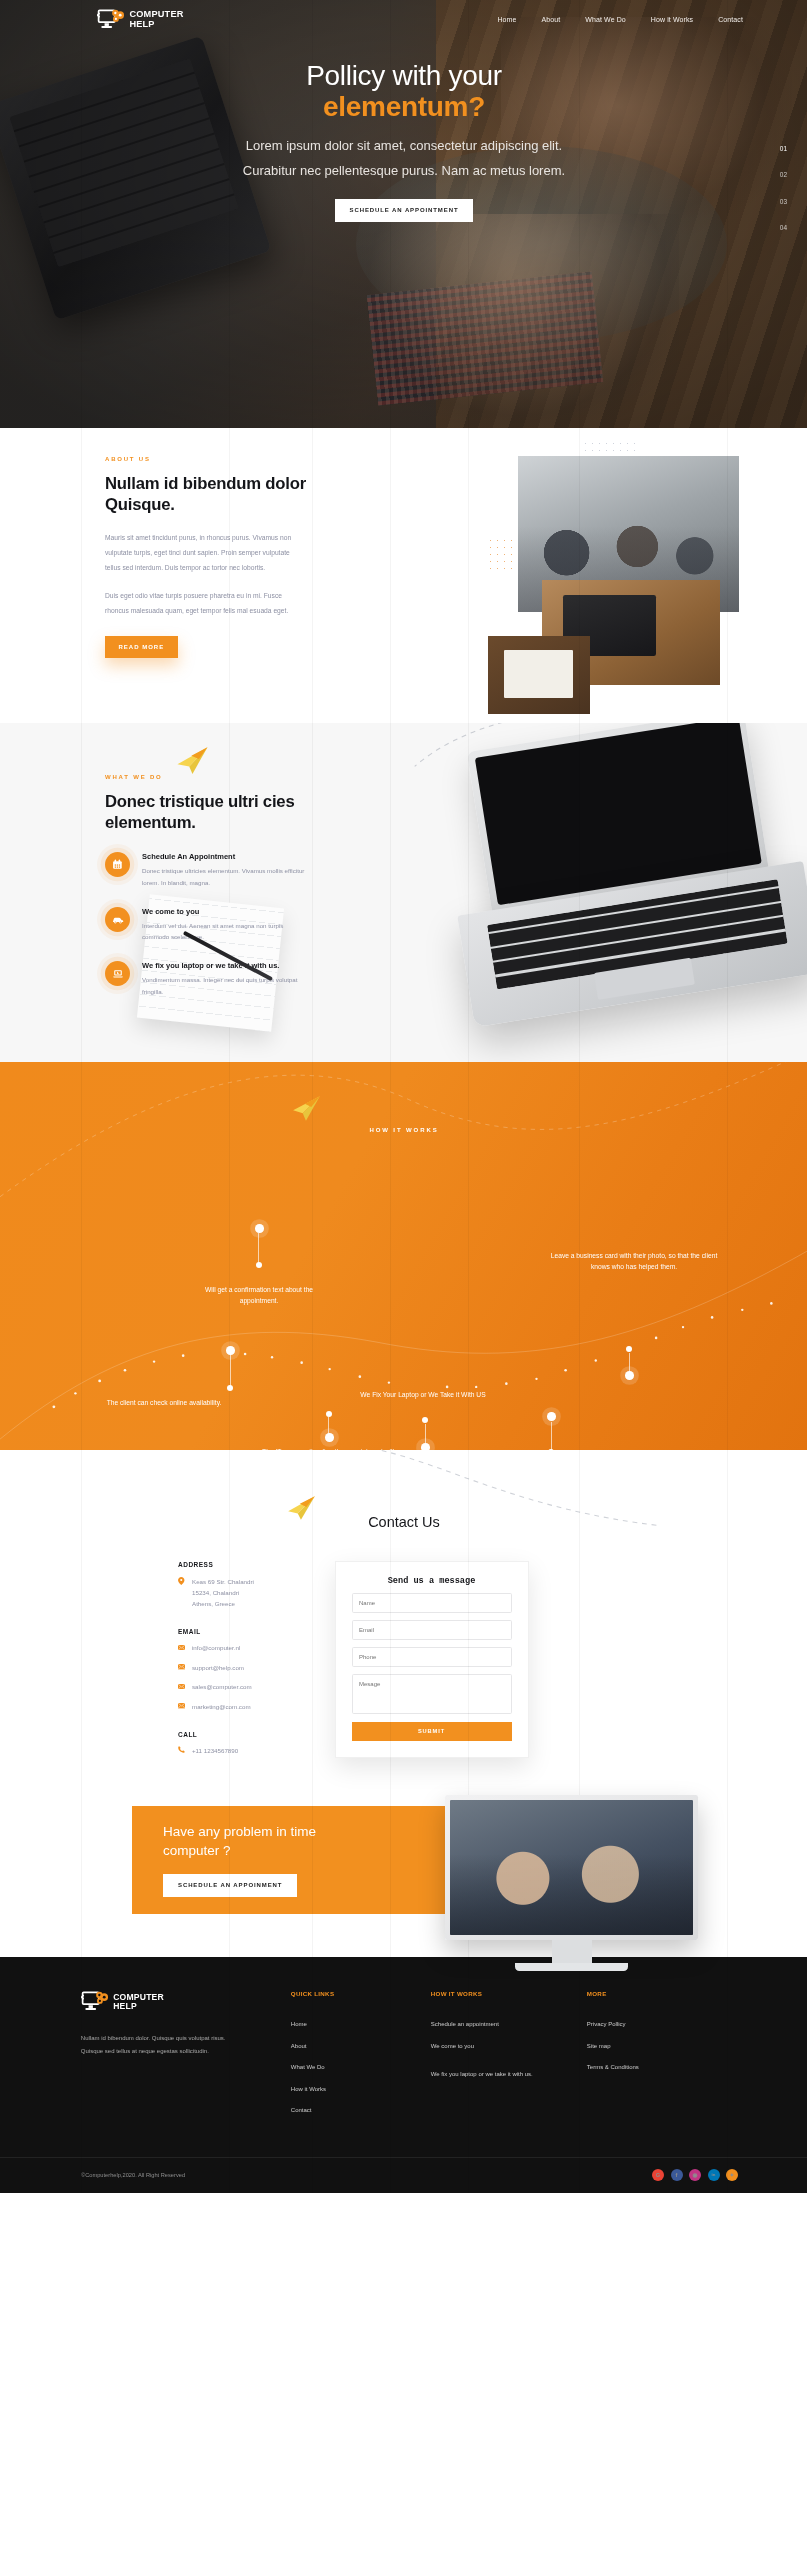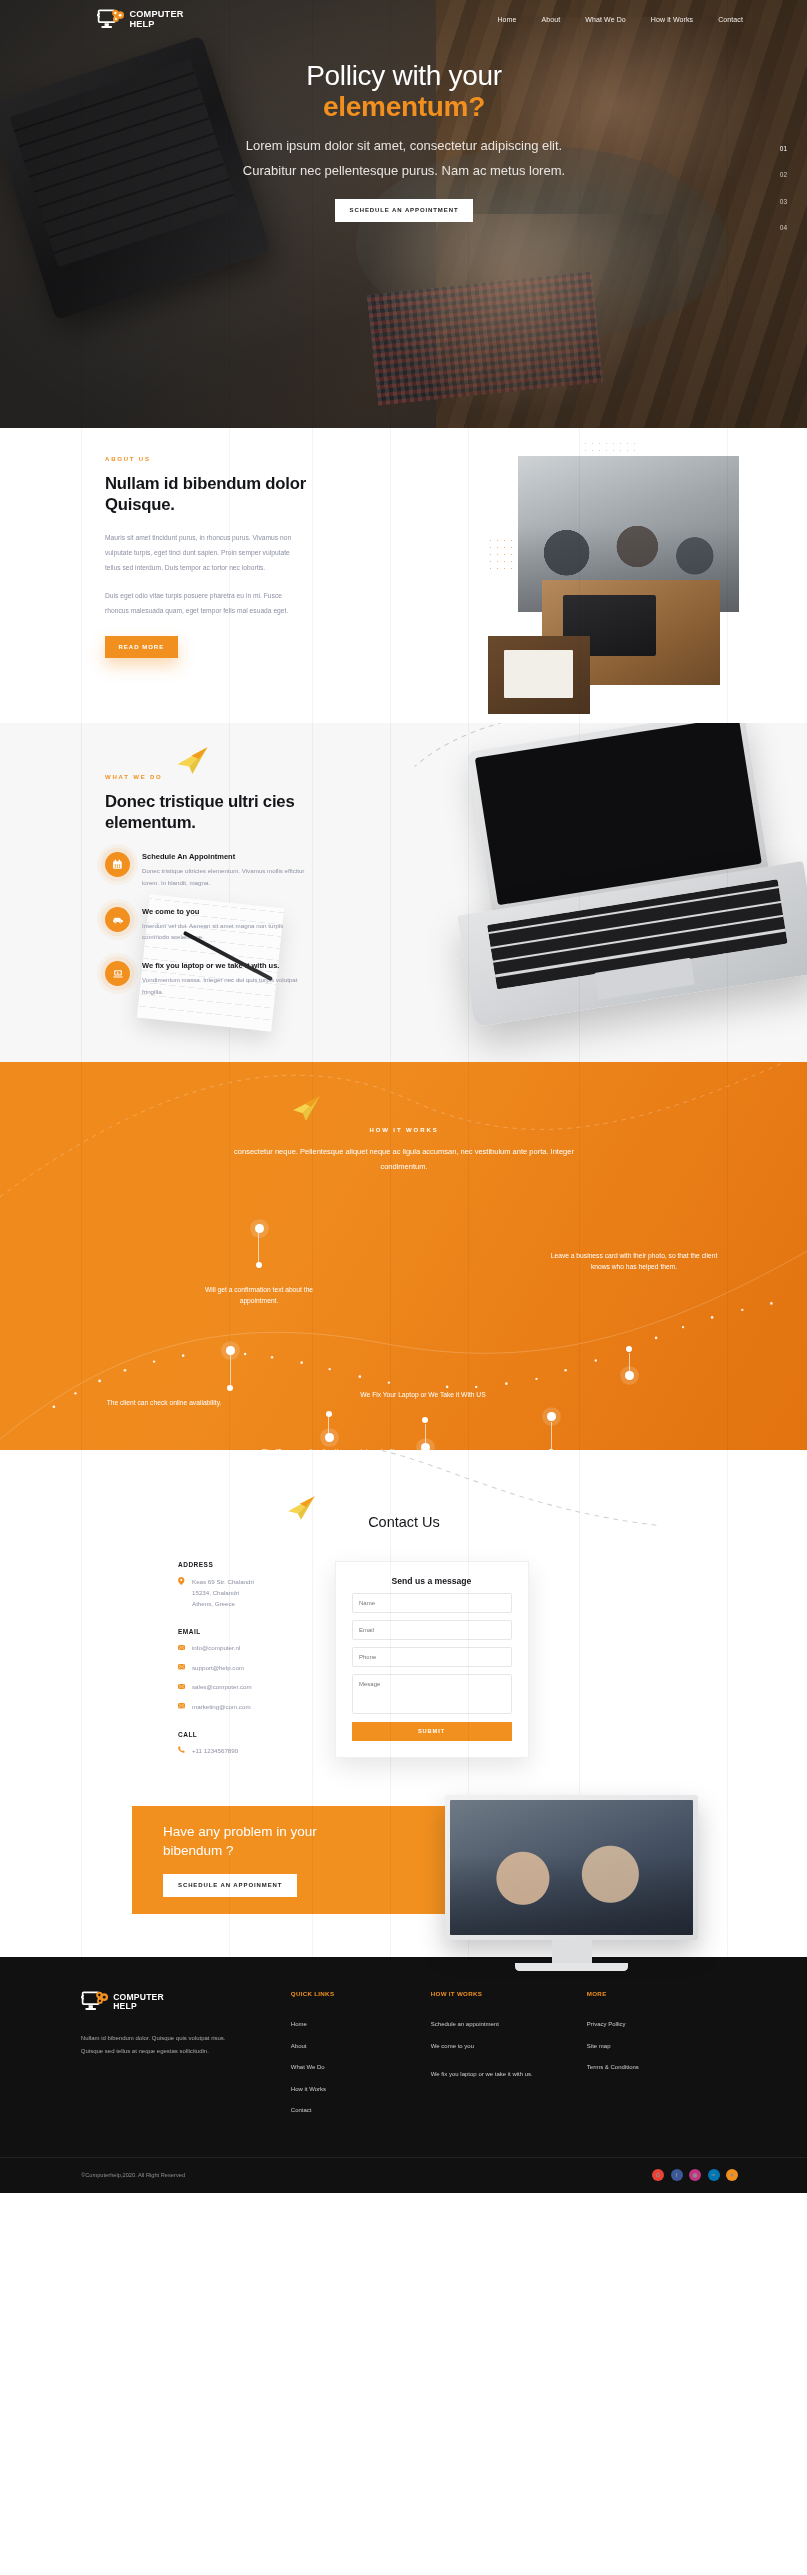--- a/index.html
+++ b/index.html
@@ -248,21 +248,21 @@
   h2.center { text-align:center; font-size: 14.5px; font-weight: 400; color:#15161a; }
   .contact-grid { display:flex; gap: 21.5px; margin-top: 31px; padding-left: 178px; }
   .c-col h4 { font-size: 6.5px; font-weight: 800; letter-spacing: 0.5px; color:#16171b; text-transform: uppercase; }
   .c-row { display:flex; gap: 6.5px; margin-top: 8.6px; font-size: 6.2px; line-height: 1.75; color:#8d90a3; }
   .c-row .ic { color:#f2901f; flex:none; width:7.5px; }
   .c-col .block + .block { margin-top: 18.3px; }
   .form {
     width: 194px; background:#fff; padding: 14px 16px 16px;
     box-shadow: 0 8.6px 24px rgba(0,0,0,.10); border: 0.5px solid #f0f0f0;
   }
-  .form h3 { text-align:center; font-size:8.6px; font-weight:700; color:#16171b; }
+  .form h3 { text-align:center; font-size:8.6px; font-weight:700; color:#16171b;font-family:Liberation Mono, monospace; }
   .form input, .form textarea {
     display:block; width:100%; margin-top: 7px;
     border:0.5px solid #e6e6e8; border-radius:1.6px; padding: 6px 6.5px;
     font-family:"Liberation Sans", sans-serif; font-size:6px; color:#6d7080; background:#fff;
   }
   .form textarea { height: 40px; resize:none; }
   .form button {
     margin-top:7.5px; width:100%; border:0; background:#f2901f; color:#fff;
     padding: 6.5px 0; font-size: 5.7px; font-weight:800; letter-spacing:0.9px;
     text-transform:uppercase; cursor:pointer;
@@ -532,21 +532,20 @@
     <span class="plane" style="left:291px; top:1276px; position:absolute; top:32px; left:291px; z-index:5;">
       <svg width="32" height="28" viewBox="0 0 60 52">
         <path d="M54,4 L4,30 L22,36 Z" fill="#f6d44e"></path>
         <path d="M54,4 L22,36 L28,50 Z" fill="#e8c53c"></path>
         <path d="M54,4 L26,18 L38,24 Z" fill="#f29d1e"></path>
       </svg>
     </span>
 
     <div class="how-head">
       <div class="eyebrow">HOW IT WORKS</div>
-      <p>consectetur neque. Pellentesque aliquet neque ac ligula accumsan, nec vestibulum ante porta. Integer condimentum.</p>
     </div>
 
     <div class="steps">
 
       <span class="node" style="left:226px; top:284px"></span>
       <span class="stem" style="left:230px; top:293px; height:32px"></span>
       <span class="node sm" style="left:227px; top:323px"></span>
       <div class="step" style="left:94px; top:336px">The client can check online availability.</div>
 
       <span class="node" style="left:255px; top:162px"></span>
@@ -658,21 +657,21 @@
         <input type="tel" placeholder="Phone" style="">
         <textarea placeholder="Mesage" style=""></textarea>
         <button type="button">SUBMIT</button>
       </form>
     </div>
   </section>
 
   <section class="cta-sec">
     <div class="cta-band">
       <div class="cta-inner">
-        <h2>Have any problem in your bibendum ?</h2>
+        <h2>Have any problem in time computer ?</h2>
         <button class="btn-white" style="margin-top:13px">SCHEDULE AN APPOINMENT</button>
       </div>
     </div>
     <div class="monitor">
       <div class="mon-screen">
           <div class="mon-img"></div>
         </div>
       <div class="mon-neck"></div>
       <div class="mon-foot"></div>
     </div>

